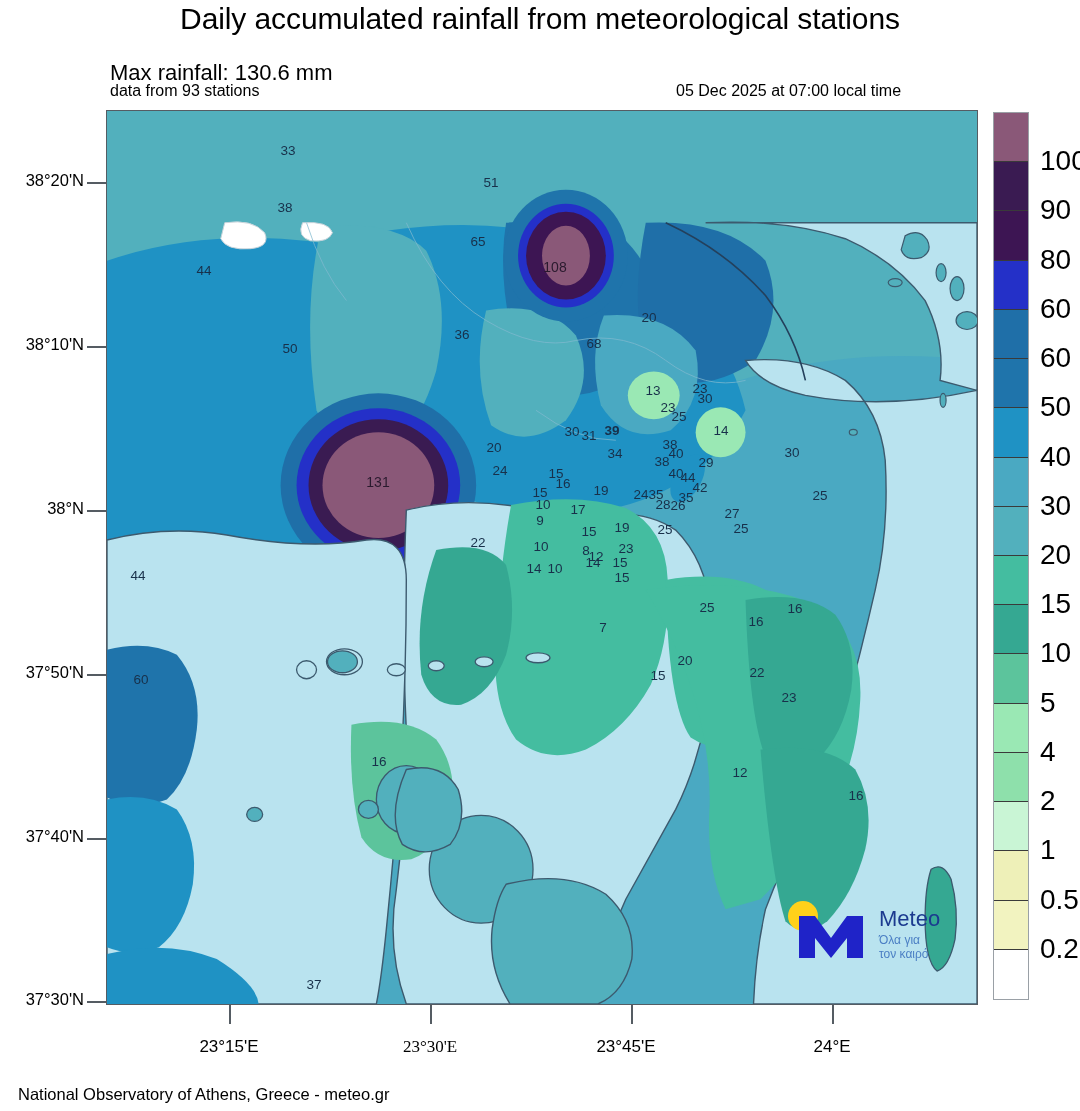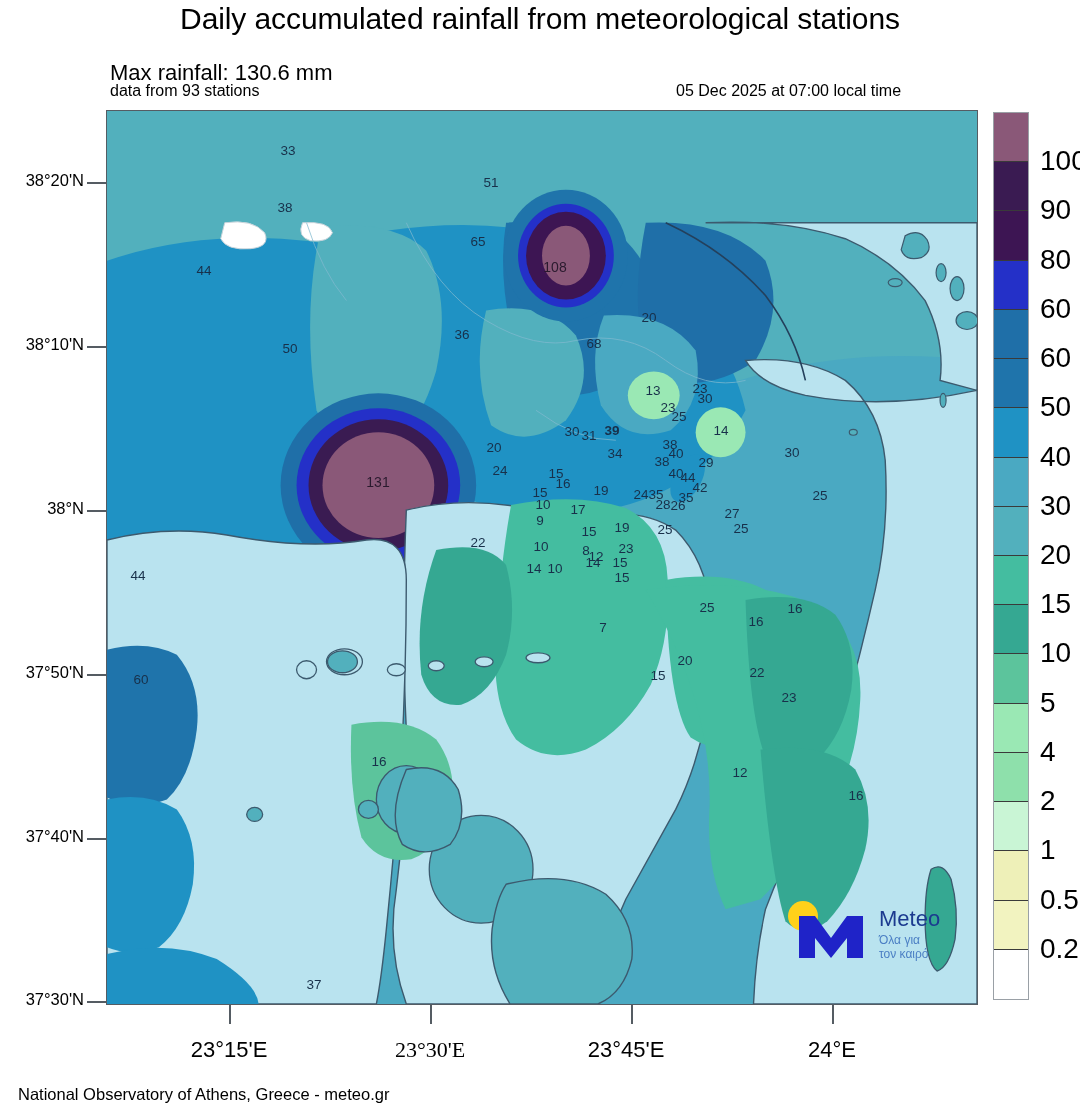--- a/index.html
+++ b/index.html
@@ -30,21 +30,21 @@
   }
   #map-svg{position:absolute;left:0;top:0;width:100%;height:100%;display:block;}
 
   
   .lat-label{
     position:absolute;font-size:16.5px;text-align:right;
     white-space:nowrap;right:0;
   }
   .lat-tick{position:absolute;height:1.5px;background:#555c63;width:19px;left:87px;}
   .lon-label{
-    position:absolute;font-size:22px;white-space:nowrap;
+    position:absolute;font-size:17px;white-space:nowrap;
     transform:translateX(-50%);
   }
   .lon-tick{position:absolute;width:1.5px;background:#555c63;height:19px;top:1005px;}
 
   
   #colorbar{
     position:absolute;left:993px;top:112px;width:36px;height:888px;
     border:1px solid #9aa0a6;box-sizing:border-box;
   }
   .cb-band{width:100%;box-sizing:border-box;border-bottom:1px solid #3a3a3a;}

